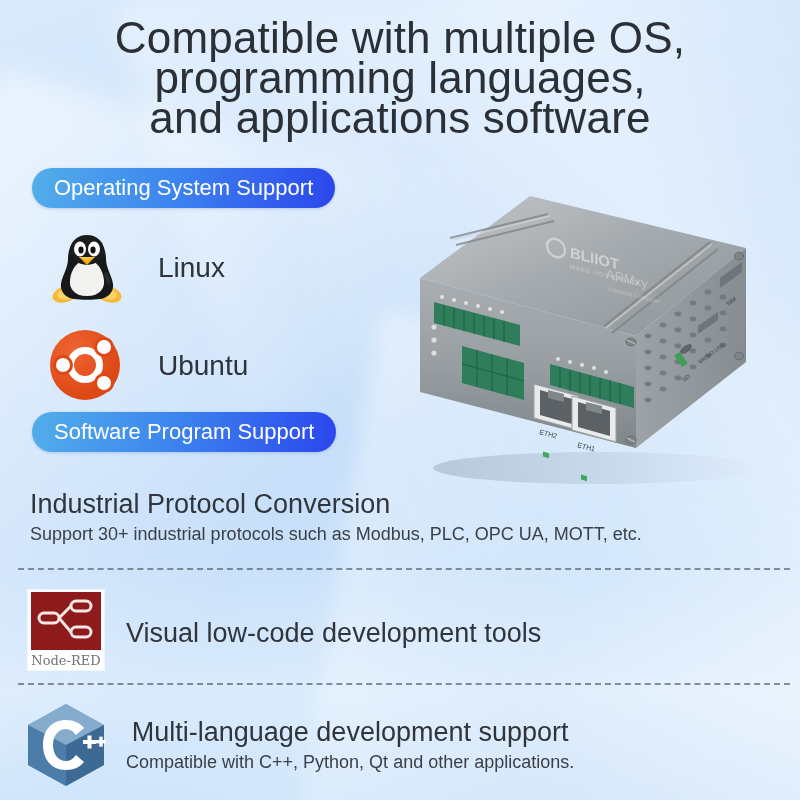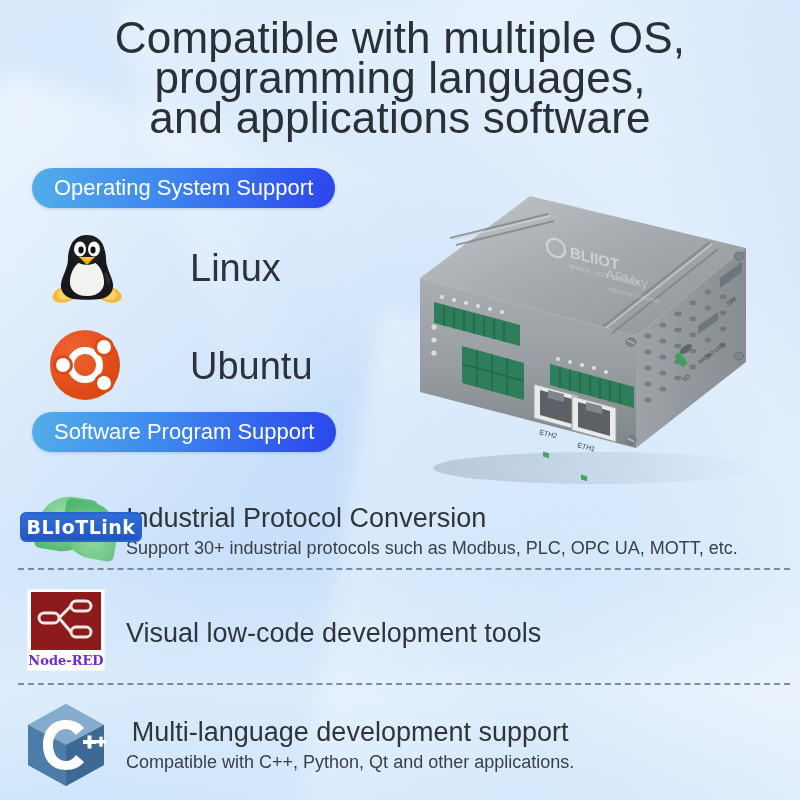--- a/index.html
+++ b/index.html
@@ -48,21 +48,21 @@
     box-shadow:0 1px 3px rgba(40,80,160,.22);
   }
   #pill-os{left:32px;top:168px;}
   #pill-sw{left:32px;top:412px;}
 
   
   .os-row{position:absolute;display:flex;align-items:center;}
   #os-linux{left:46px;top:228px;}
   #os-ubuntu{left:46px;top:326px;}
   .os-ico{width:80px;height:80px;position:relative;flex:0 0 80px;}
-  .os-label{margin-left:64px;font-size:38px;color:#2e333b;white-space:nowrap;}
+  .os-label{margin-left:32px;font-size:28px;color:#2e333b;white-space:nowrap;}
 
   
   .feat{position:absolute;left:18px;width:772px;display:flex;align-items:center;}
   #feat-1{top:488px;}
   #feat-2{top:590px;}
   #feat-3{top:702px;text-align:center;}
   .feat-ico{flex:0 0 96px;height:86px;position:relative;}
   .feat-txt{margin-left:12px;}
   .feat-title{font-size:27px;color:#30343b;line-height:32px;white-space:nowrap;}
   .feat-sub{font-size:18px;color:#3b4048;line-height:24px;margin-top:2px;white-space:nowrap;}
@@ -101,21 +101,21 @@
     display:flex;align-items:center;justify-content:center;}
   .bl-box span{color:#fff;font-weight:bold;font-size:19px;letter-spacing:.5px;
     font-family:"DejaVu Sans",sans-serif;}
 
   
   .nr{position:absolute;left:10px;top:0px;width:76px;height:80px;
     background:#fdfdfd;box-shadow:0 0 0 1px rgba(255,255,255,.6);}
   .nr-red{position:absolute;left:3px;top:2px;width:70px;height:58px;background:#8e1b1b;}
   .nr-cap{position:absolute;left:0px;top:60px;width:76px;height:20px;background:#fff;
     display:flex;align-items:center;justify-content:center;}
-  .nr-cap span{color:#6d28d9;font-weight:bold;font-size:13px;
+  .nr-cap span{color:#737373;font-weight:normal;font-size:13px;
     font-family:"DejaVu Serif",serif;}
 
   
   .cpp{position:absolute;left:6px;top:0px;width:84px;height:86px;}
 
   svg{display:block;overflow:visible;}
 
   
   #device{position:absolute;left:398px;top:186px;width:390px;height:300px;}
 </style>
@@ -338,29 +338,20 @@
       </div>
     </div>
     <div class="os-label">Ubuntu</div>
   </div>
 
   <div class="pill" id="pill-sw">
     <span>Software Program Support</span>
   </div>
 
   <div class="feat" id="feat-1">
-    <div class="feat-ico">
-      <div class="bl">
-        <div class="bl-leafA"></div>
-        <div class="bl-leafB"></div>
-        <div class="bl-box">
-          <span>BLIoTLink</span>
-        </div>
-      </div>
-    </div>
     <div class="feat-txt">
       <div class="feat-title">Industrial Protocol Conversion</div>
       <div class="feat-sub">Support 30+ industrial protocols such as Modbus, PLC, OPC UA, MOTT, etc.</div>
     </div>
   </div>
 
   <div class="divider" id="div-1"></div>
 
   <div class="feat" id="feat-2">
     <div class="feat-ico">

